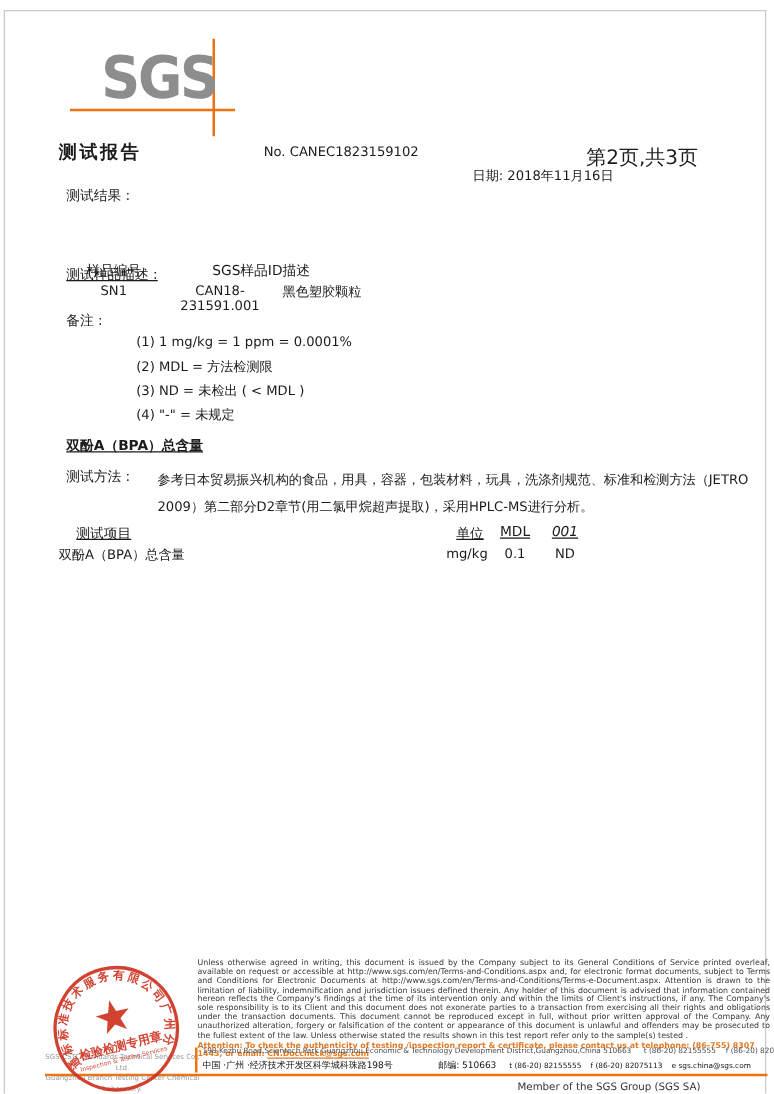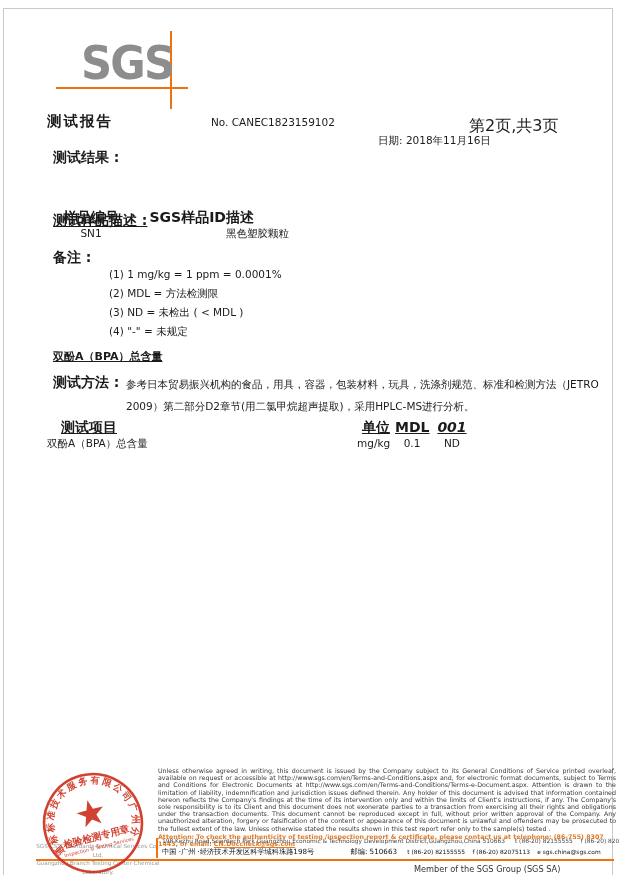--- a/index.html
+++ b/index.html
@@ -20,21 +20,21 @@
     line-height:58px;
   }
   .logo-vline { position:absolute; left:166px; top:22px; width:2px; height:78px; background:#ee7310; }
   .logo-hline { position:absolute; left:52px; top:78px; width:132px; height:2px; background:#ee7310; }
   
   .doc-title { position:absolute; left:43px; top:103px; font-size:14.5px; font-weight:bold; letter-spacing:2px; }
   .report-no { position:absolute; left:207px; top:107px; font-size:10.5px; }
   .report-date { position:absolute; left:374px; top:94px; font-size:10.5px;margin-top:31px; }
   .page-info { position:absolute; left:465px; top:107px; font-size:16px; }
   
-  .lbl { font-size:14px; font-weight:bold; }
+  .lbl { font-size:11px; font-weight:normal; }
   .results-label { position:absolute; left:49px; top:140px; }
   .sample-desc-label { position:absolute; left:49px; top:174px; text-decoration:underline;margin-top:29px; }
   .st-h1 { position:absolute; left:49px;  top:200px; width:76px; text-align:center; }
   .st-h2 { position:absolute; left:122px; top:200px; width:100px; text-align:right; }
   .st-h3 { position:absolute; left:222px; top:200px; }
   .st-c1 { position:absolute; left:49px;  top:218px; width:76px; text-align:center; font-size:10.5px; }
   .st-c2 { position:absolute; left:122px; top:218px; width:100px; text-align:center; font-size:10.5px; }
   .st-c3 { position:absolute; left:222px; top:218px; font-size:10.5px; }
   .notes-label { position:absolute; left:49px; top:240px; }
   .note-line { position:absolute; left:105px; font-size:10.5px; }
@@ -87,20 +87,21 @@
   <div class="report-date">日期: 2018年11月16日</div>
   <div class="page-info">第2页,共3页</div>
 
   <div class="lbl results-label">测试结果 :</div>
   <div class="lbl sample-desc-label">测试样品描述 :</div>
 
   <div class="lbl st-h1">样品编号</div>
   <div class="lbl st-h2">SGS样品ID</div>
   <div class="lbl st-h3">描述</div>
   <div class="st-c1">SN1</div>
+  <div class="st-c2">CAN18-231591.001</div>
   <div class="st-c3">黑色塑胶颗粒</div>
 
   <div class="lbl notes-label">备注 :</div>
   <div class="note-line note-0">(1) 1 mg/kg = 1 ppm = 0.0001%</div>
   <div class="note-line note-1">(2) MDL = 方法检测限</div>
   <div class="note-line note-2">(3) ND = 未检出 ( &lt; MDL )</div>
   <div class="note-line note-3">(4) "-" = 未规定</div>
 
   <div class="bpa-heading">双酚A（BPA）总含量</div>
 

